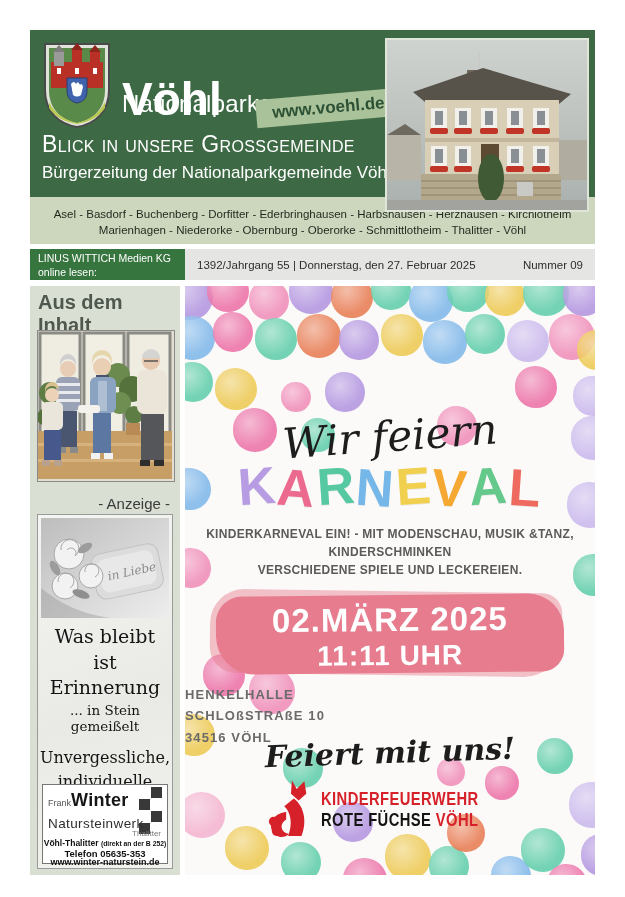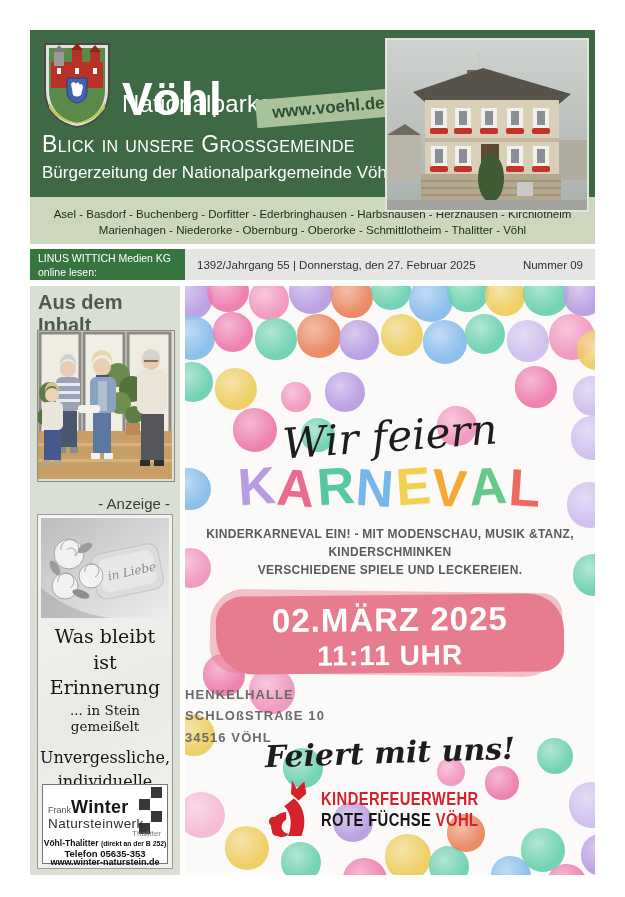--- a/index.html
+++ b/index.html
@@ -38,21 +38,21 @@
   .anzeige{right:10px;top:209px;font-size:15px;color:#3c3c3c;}
   .adbox{left:7px;top:228px;width:136px;height:355px;border:1px solid #9a9a9a;box-sizing:border-box;
     background:linear-gradient(160deg,#f5f5f3 0%,#e9e9e5 55%,#f2f2ee 100%);text-align:center;}
   .ad-serif{font-family:"DejaVu Serif","Liberation Serif",serif;color:#141414;}
   .ad-h{font-size:19px;line-height:1.35;}
   .ad-sub{font-size:13.5px;margin-top:1px;}
   .ad-body{font-size:16px;line-height:1.5;margin-top:12px;}
   .logobox{position:absolute;left:4px;right:4px;bottom:4px;height:78px;background:#fff;
     border:1px solid #777;text-align:left;}
   .sq{position:absolute;width:11px;height:11px;background:#383838;}
-  .lg-name{position:absolute;left:5px;top:12px;white-space:nowrap;}
+  .lg-name{position:absolute;left:5px;top:5px;white-space:nowrap;}
   .lg-first{font-size:9px;color:#555;}
   .lg-last{font-size:18px;font-weight:bold;color:#161616;letter-spacing:.3px;}
   .lg-co{position:absolute;left:5px;top:31px;font-size:13.5px;color:#2e2e2e;letter-spacing:.4px;}
   .lg-place{position:absolute;right:6px;top:44px;font-size:8px;color:#777;}
   .lg-addr{position:absolute;left:0;right:0;top:53px;text-align:center;font-weight:bold;color:#111;
     font-size:8.5px;white-space:nowrap;}
   .lg-addr small{font-size:6.8px;}
   .lg-tel{position:absolute;left:0;right:0;top:63px;text-align:center;font-weight:bold;color:#111;font-size:9.5px;}
   .lg-web{position:absolute;left:0;right:0;top:72px;text-align:center;font-weight:bold;color:#111;font-size:9px;}
 

